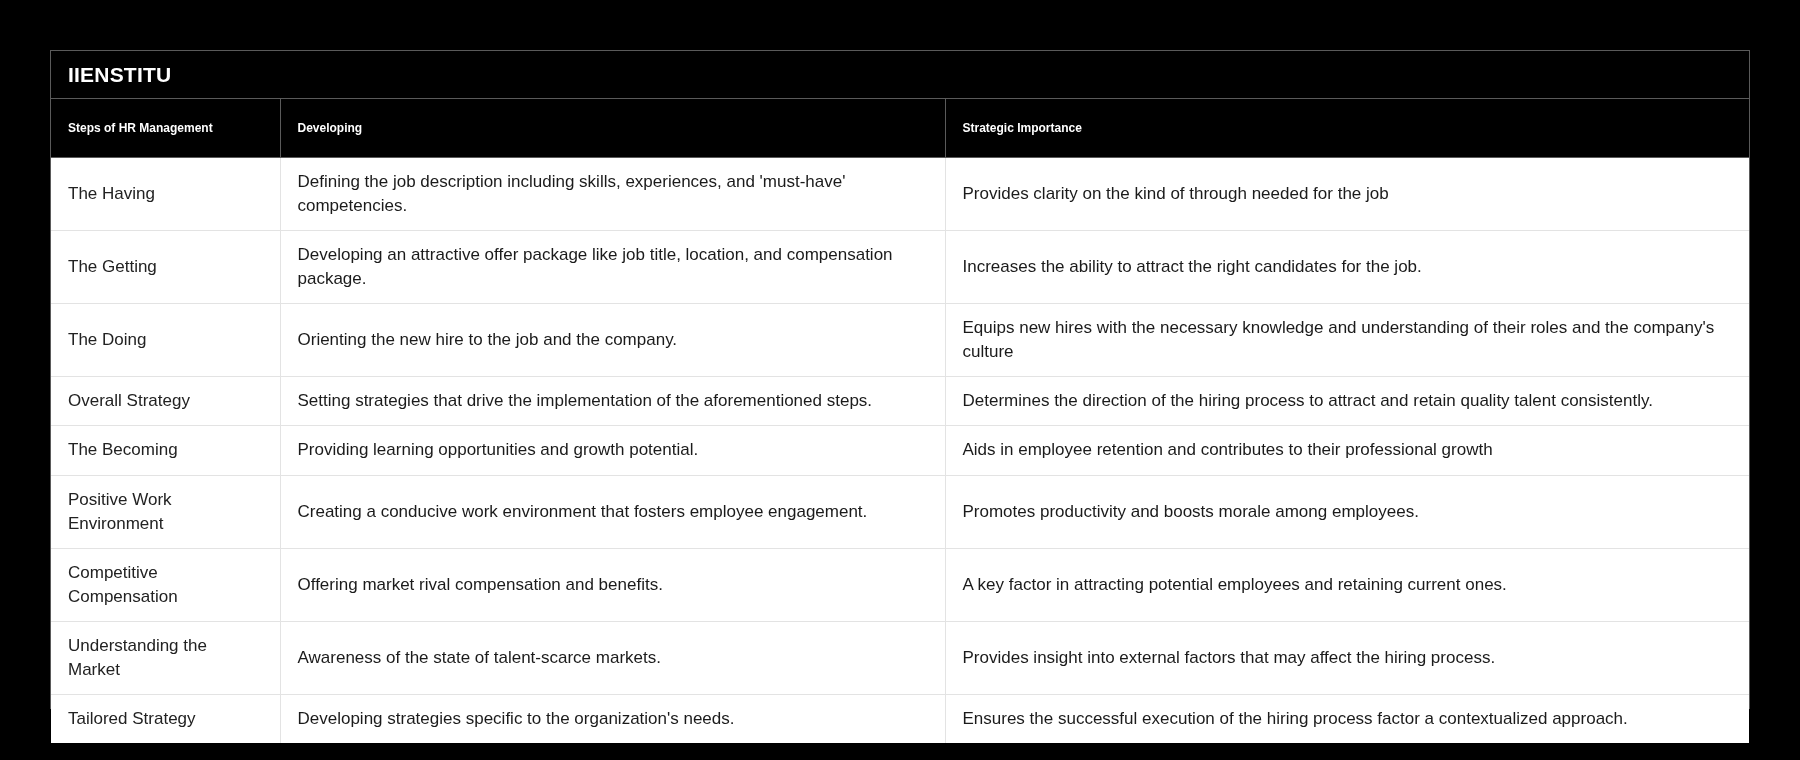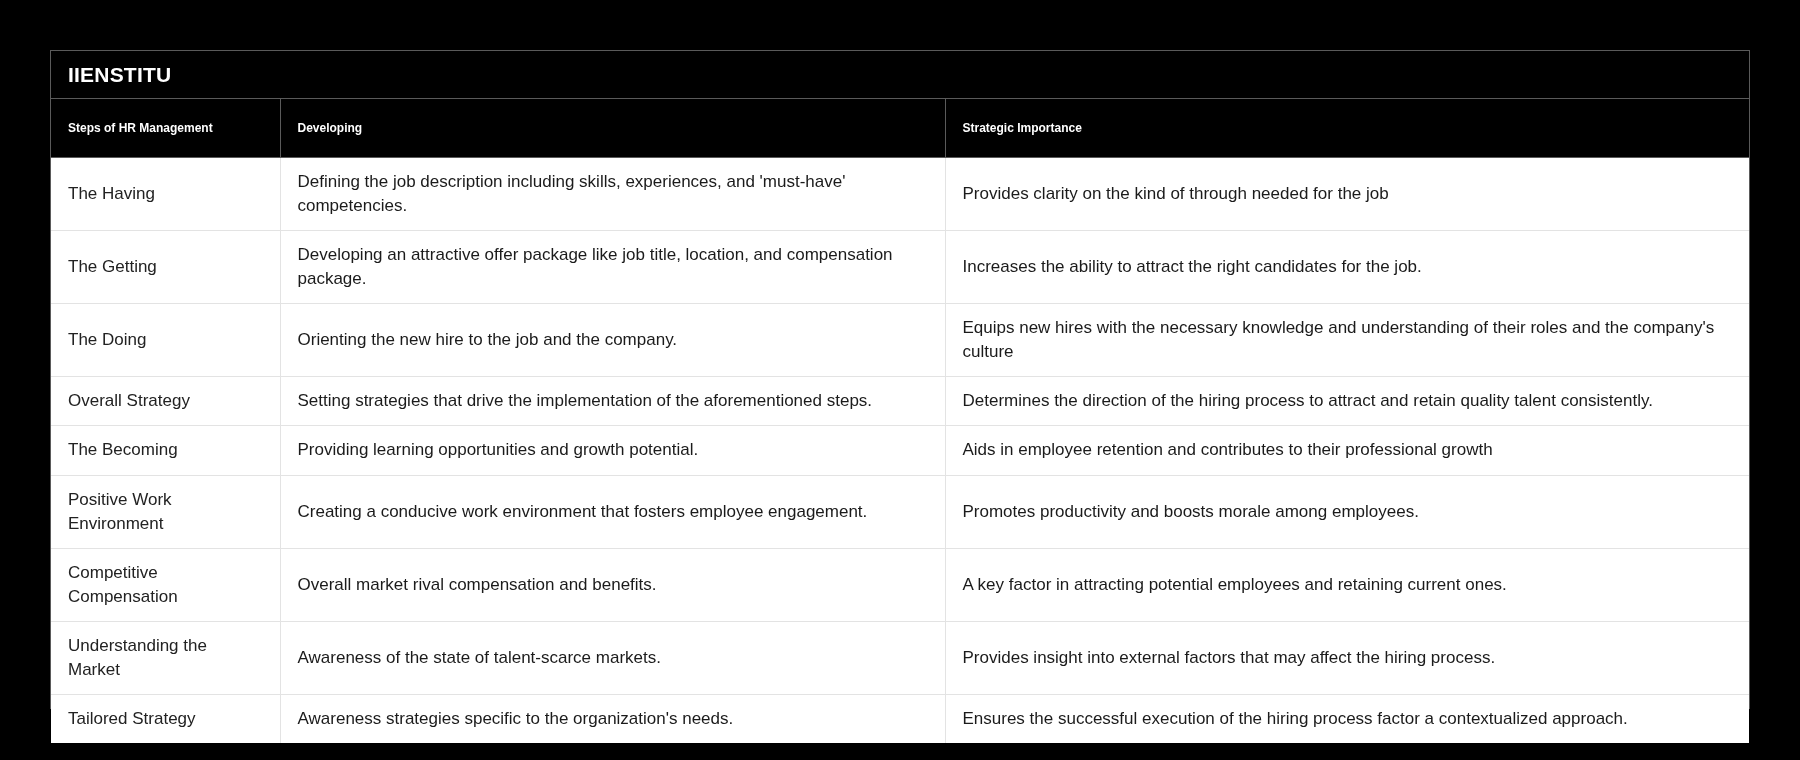--- a/index.html
+++ b/index.html
@@ -144,30 +144,30 @@
           <td>Providing learning opportunities and growth potential.</td>
           <td>Aids in employee retention and contributes to their professional growth</td>
         </tr>
         <tr>
           <td class="col-step">Positive Work Environment</td>
           <td>Creating a conducive work environment that fosters employee engagement.</td>
           <td>Promotes productivity and boosts morale among employees.</td>
         </tr>
         <tr>
           <td class="col-step">Competitive Compensation</td>
-          <td>Overall market rival compensation and benefits.</td>
+          <td>Offering market rival compensation and benefits.</td>
           <td>A key factor in attracting potential employees and retaining current ones.</td>
         </tr>
         <tr>
           <td class="col-step">Understanding the Market</td>
           <td>Awareness of the state of talent-scarce markets.</td>
           <td>Provides insight into external factors that may affect the hiring process.</td>
         </tr>
         <tr>
           <td class="col-step">Tailored Strategy</td>
-          <td>Awareness strategies specific to the organization's needs.</td>
+          <td>Developing strategies specific to the organization's needs.</td>
           <td>Ensures the successful execution of the hiring process factor a contextualized approach.</td>
         </tr>
       </tbody>
     </table>
 
   </div>
 </div>
 
 </body></html>

